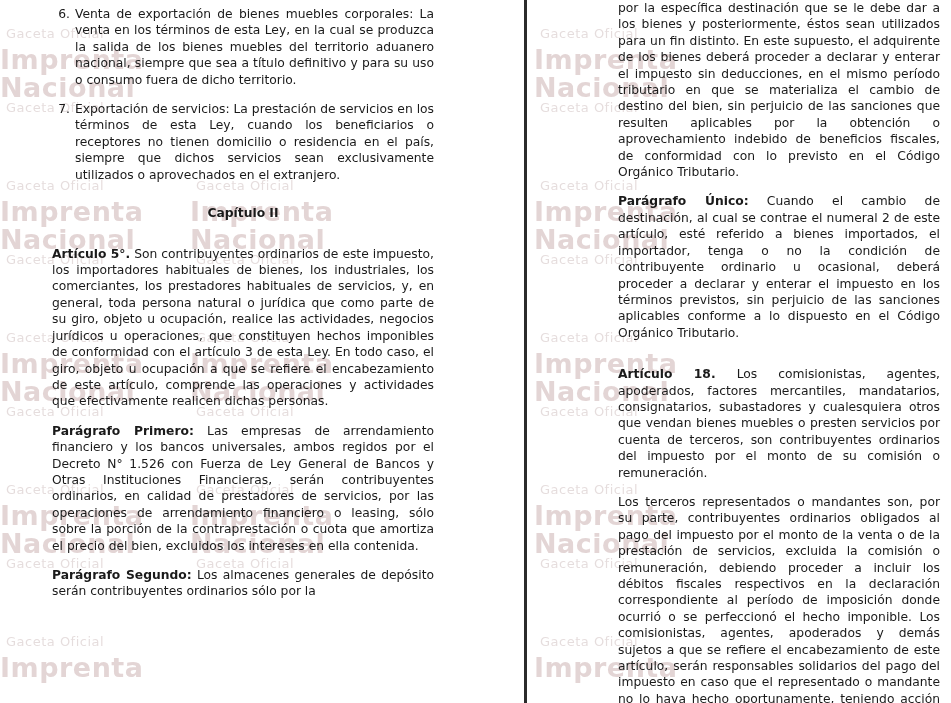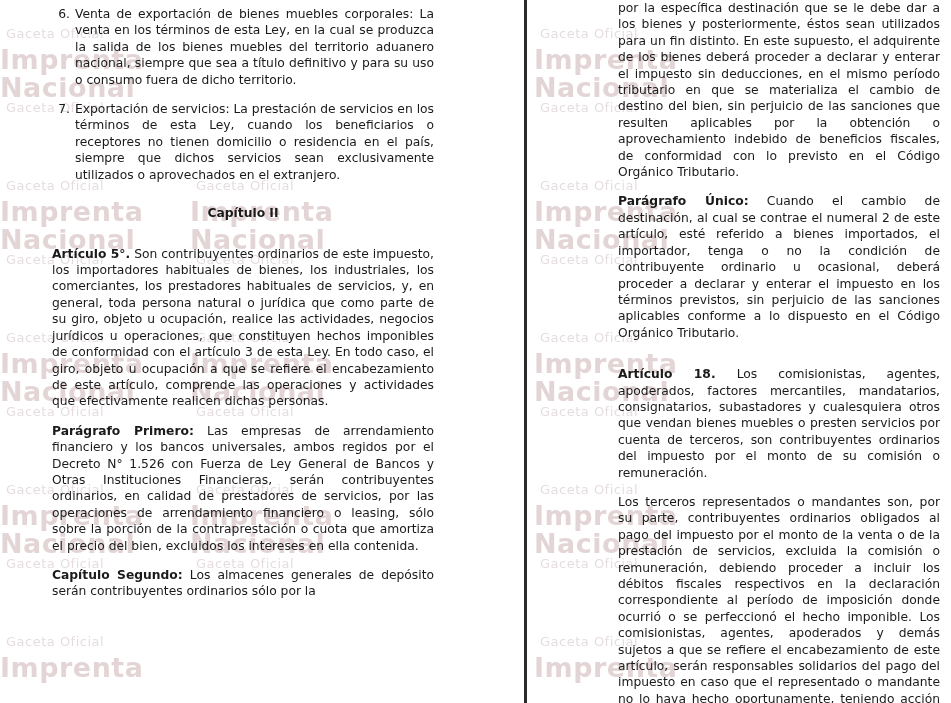--- a/index.html
+++ b/index.html
@@ -205,21 +205,21 @@
 
     <div class="chapter-head">
       <div>Capítulo II</div>
     </div>
 
     <p class="para"><b>Artículo 5°.</b><span> Son contribuyentes ordinarios de este impuesto, los importadores habituales de bienes, los industriales, los comerciantes, los prestadores habituales de servicios, y, en general, toda persona natural o jurídica que como parte de su giro, objeto u ocupación, realice las actividades, negocios jurídicos u operaciones, que constituyen hechos imponibles de conformidad con el artículo 3 de esta Ley. En todo caso, el giro, objeto u ocupación a que se refiere el encabezamiento de este artículo, comprende las operaciones y actividades que efectivamente realicen dichas personas.</span></p>
 
 
     <p class="para"><b>Parágrafo Primero:</b><span> Las empresas de arrendamiento financiero y los bancos universales, ambos regidos por el Decreto N° 1.526 con Fuerza de Ley General de Bancos y Otras Instituciones Financieras, serán contribuyentes ordinarios, en calidad de prestadores de servicios, por las operaciones de arrendamiento financiero o leasing, sólo sobre la porción de la contraprestación o cuota que amortiza el precio del bien, excluidos los intereses en ella contenida.</span></p>
 
-    <p class="para"><b>Capítulo Segundo:</b><span> Los almacenes generales de depósito serán contribuyentes ordinarios sólo por la</span></p>
+    <p class="para"><b>Parágrafo Segundo:</b><span> Los almacenes generales de depósito serán contribuyentes ordinarios sólo por la</span></p>
 
   </div>
 
   <div class="column col-right">
 
     <p class="para">por la específica destinación que se le debe dar a los bienes y posteriormente, éstos sean utilizados para un fin distinto. En este supuesto, el adquirente de los bienes deberá proceder a declarar y enterar el impuesto sin deducciones, en el mismo período tributario en que se materializa el cambio de destino del bien, sin perjuicio de las sanciones que resulten aplicables por la obtención o aprovechamiento indebido de beneficios fiscales, de conformidad con lo previsto en el Código Orgánico Tributario.</p>
 
     <p class="para"><b>Parágrafo Único:</b><span> Cuando el cambio de destinación, al cual se contrae el numeral 2 de este artículo, esté referido a bienes importados, el importador, tenga o no la condición de contribuyente ordinario u ocasional, deberá proceder a declarar y enterar el impuesto en los términos previstos, sin perjuicio de las sanciones aplicables conforme a lo dispuesto en el Código Orgánico Tributario.</span></p>
 
     <div class="spacer-md"></div>

